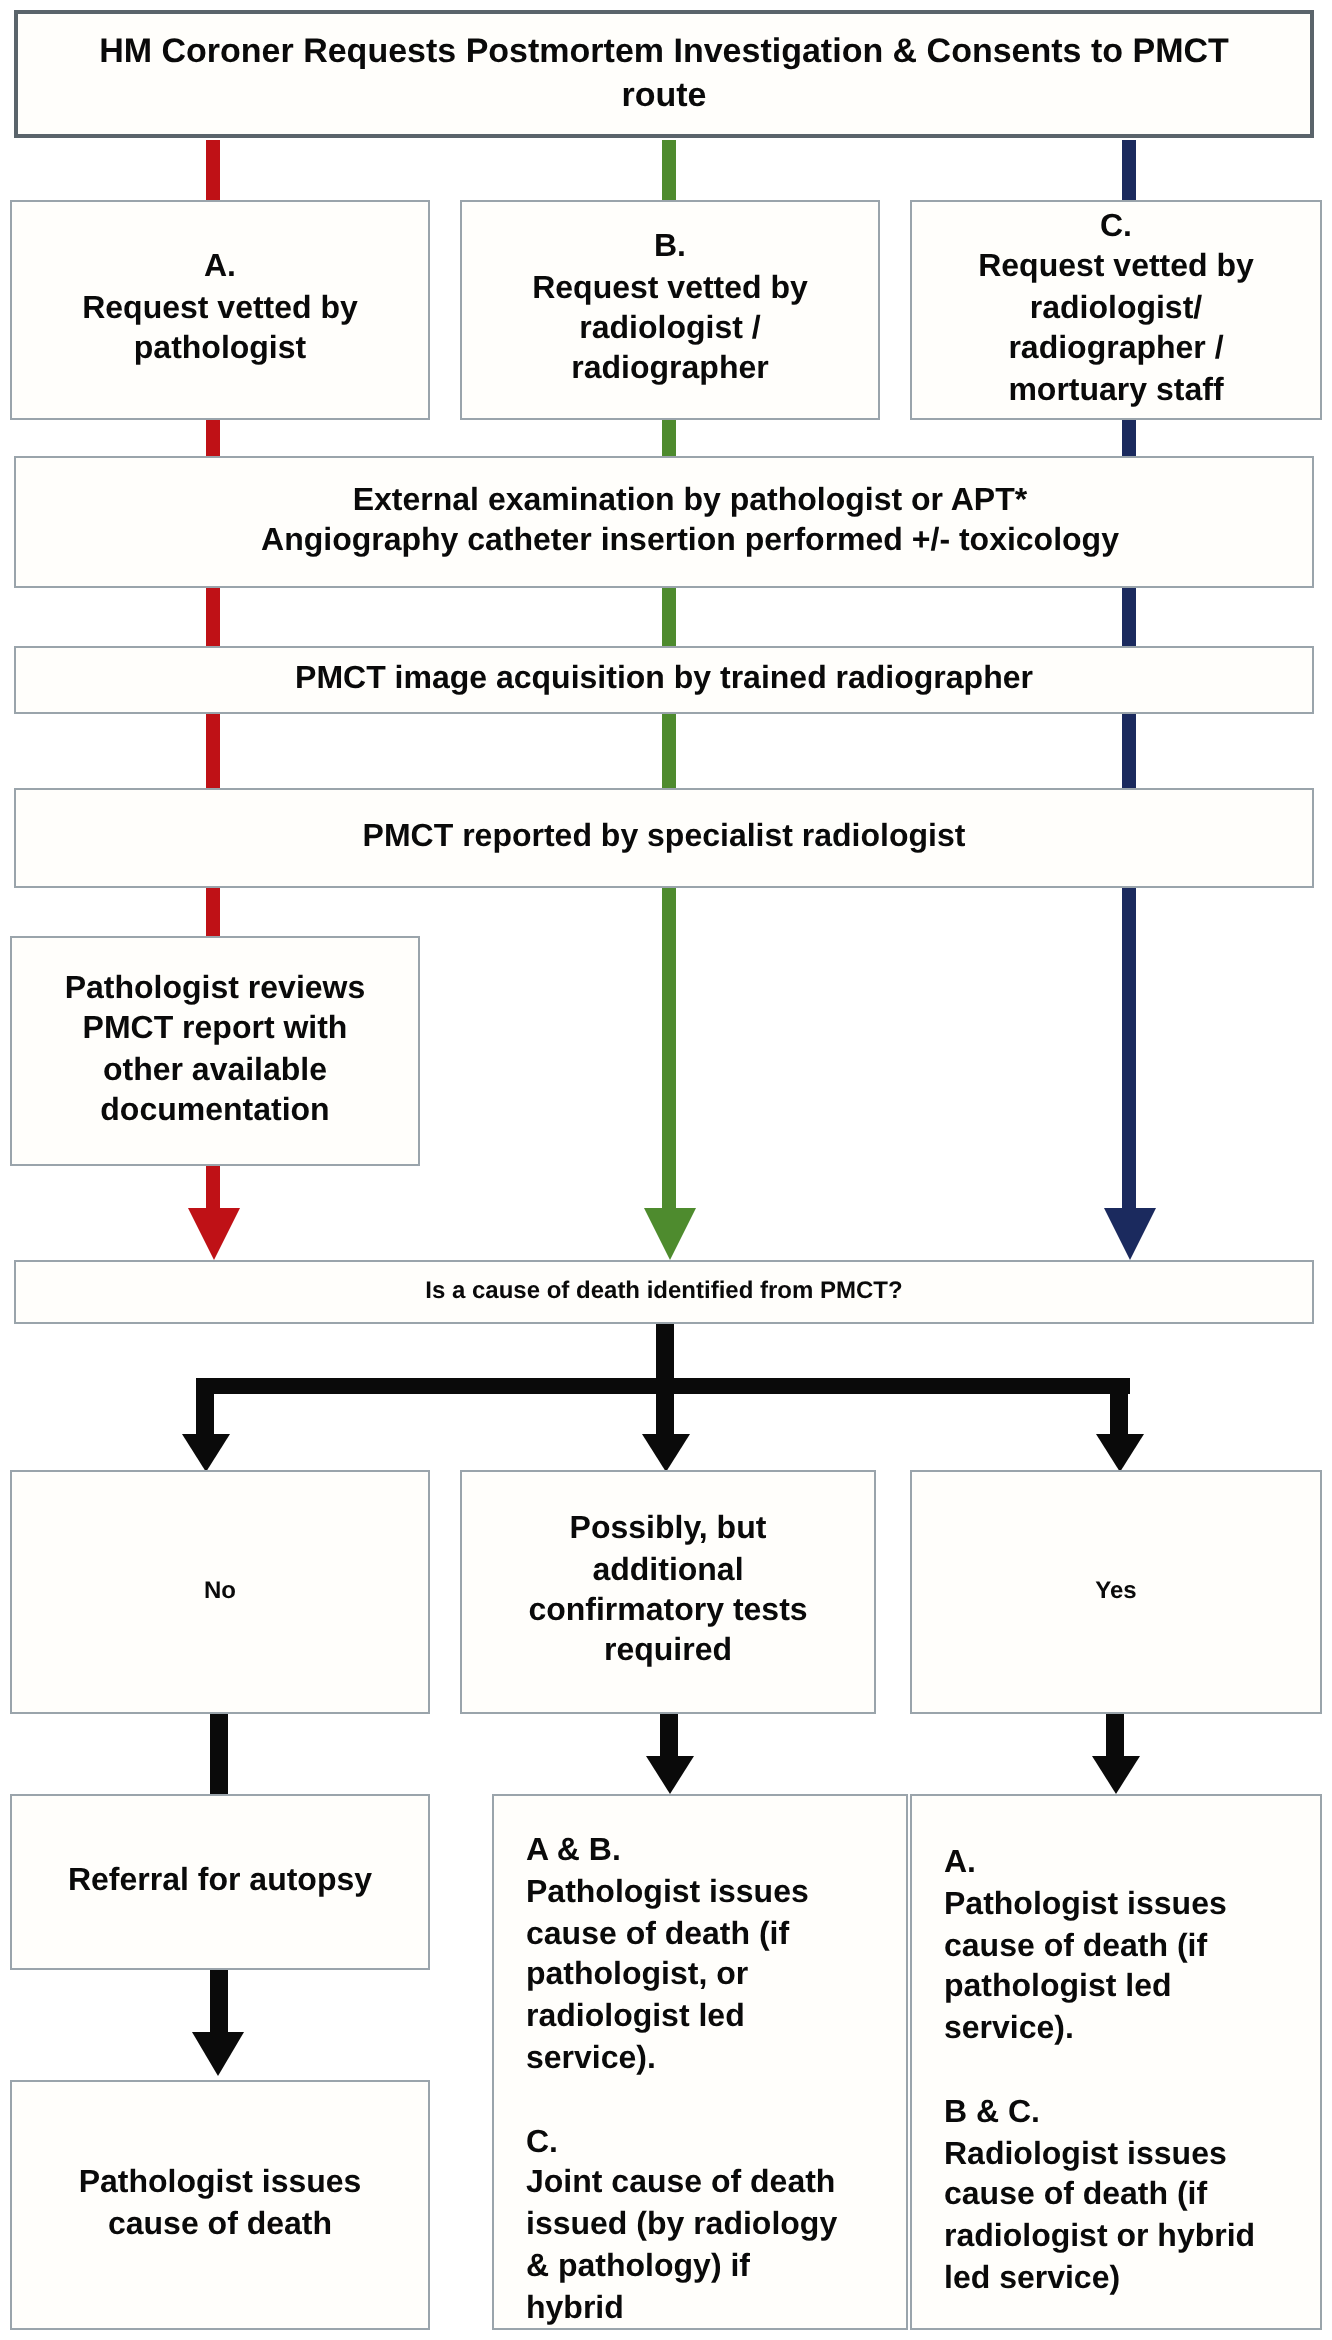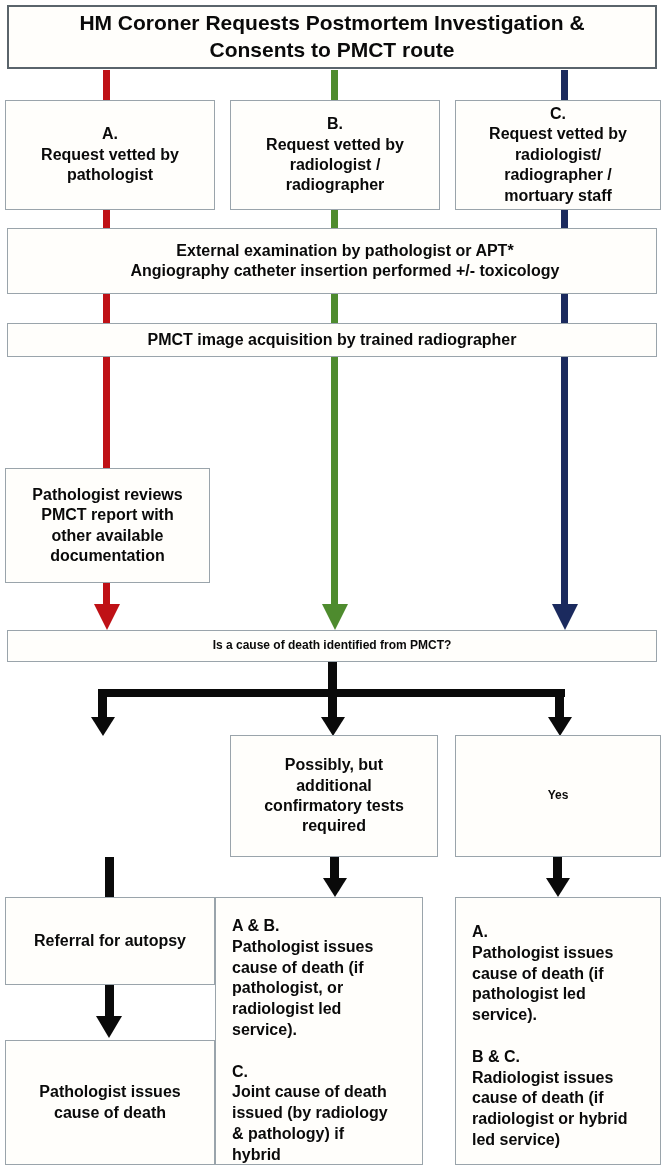--- a/index.html
+++ b/index.html
@@ -7,21 +7,21 @@
     position:relative;width:666px;height:1170px;background:#ffffff;
     font-family:"Liberation Sans",sans-serif;color:#0a0a0a;overflow:hidden;
   }
   .box{
     position:absolute;box-sizing:border-box;background:#fffefb;
     border:1.6px solid var(--box_border);
     display:flex;align-items:center;justify-content:center;
     text-align:center;font-weight:bold;white-space:pre-line;
     font-size:16px;line-height:1.28;z-index:2;padding:4px 8px;
   }
-  .box.start{border:2px solid var(--start_border);font-size:21px;padding:4px 24px;}
+  .box.start{border:2px solid var(--start_border);font-size:17px;padding:4px 24px;}
   .box.q{font-size:12px;}
   .box.detail{
     align-items:flex-start;justify-content:flex-start;text-align:left;
     padding:18px 14px 10px 16px;line-height:1.3;
   }
   .vline{position:absolute;z-index:1;}
   .route-a{background:var(--route_a);}
   .route-b{background:var(--route_b);}
   .route-c{background:var(--route_c);}
   .black{background:var(--connector);}
@@ -79,40 +79,42 @@
 Request vetted by
 radiologist/
 radiographer /
 mortuary staff</div>
 
   <div class="box" style="left:7px;top:228px;width:650px;height:66px;padding-left:34px;">External examination by pathologist or APT*
 Angiography catheter insertion performed +/- toxicology</div>
 
   <div class="box" style="left:7px;top:323px;width:650px;height:34px;">PMCT image acquisition by trained radiographer</div>
 
+  <div class="box" style="left:7px;top:394px;width:650px;height:50px;">PMCT reported by specialist radiologist</div>
 
   <div class="box" style="left:5px;top:468px;width:205px;height:115px;">Pathologist reviews
 PMCT report with
 other available
 documentation</div>
 
   <div class="box q" style="left:7px;top:630px;width:650px;height:32px;">Is a cause of death identified from PMCT?</div>
 
+  <div class="box q" style="left:5px;top:735px;width:210px;height:122px;">No</div>
   <div class="box" style="left:230px;top:735px;width:208px;height:122px;">Possibly, but
 additional
 confirmatory tests
 required</div>
   <div class="box q" style="left:455px;top:735px;width:206px;height:122px;">Yes</div>
 
   <div class="box" style="left:5px;top:897px;width:210px;height:88px;">Referral for autopsy</div>
 
   <div class="box" style="left:5px;top:1040px;width:210px;height:125px;">Pathologist issues
 cause of death</div>
 
-  <div class="box detail" style="left:215px;top:897px;width:208px;height:268px;">A &amp; B.
+  <div class="box detail" style="left:246px;top:897px;width:208px;height:268px;">A &amp; B.
 Pathologist issues
 cause of death (if
 pathologist, or
 radiologist led
 service).
 
 C.
 Joint cause of death
 issued (by radiology
 &amp; pathology) if

